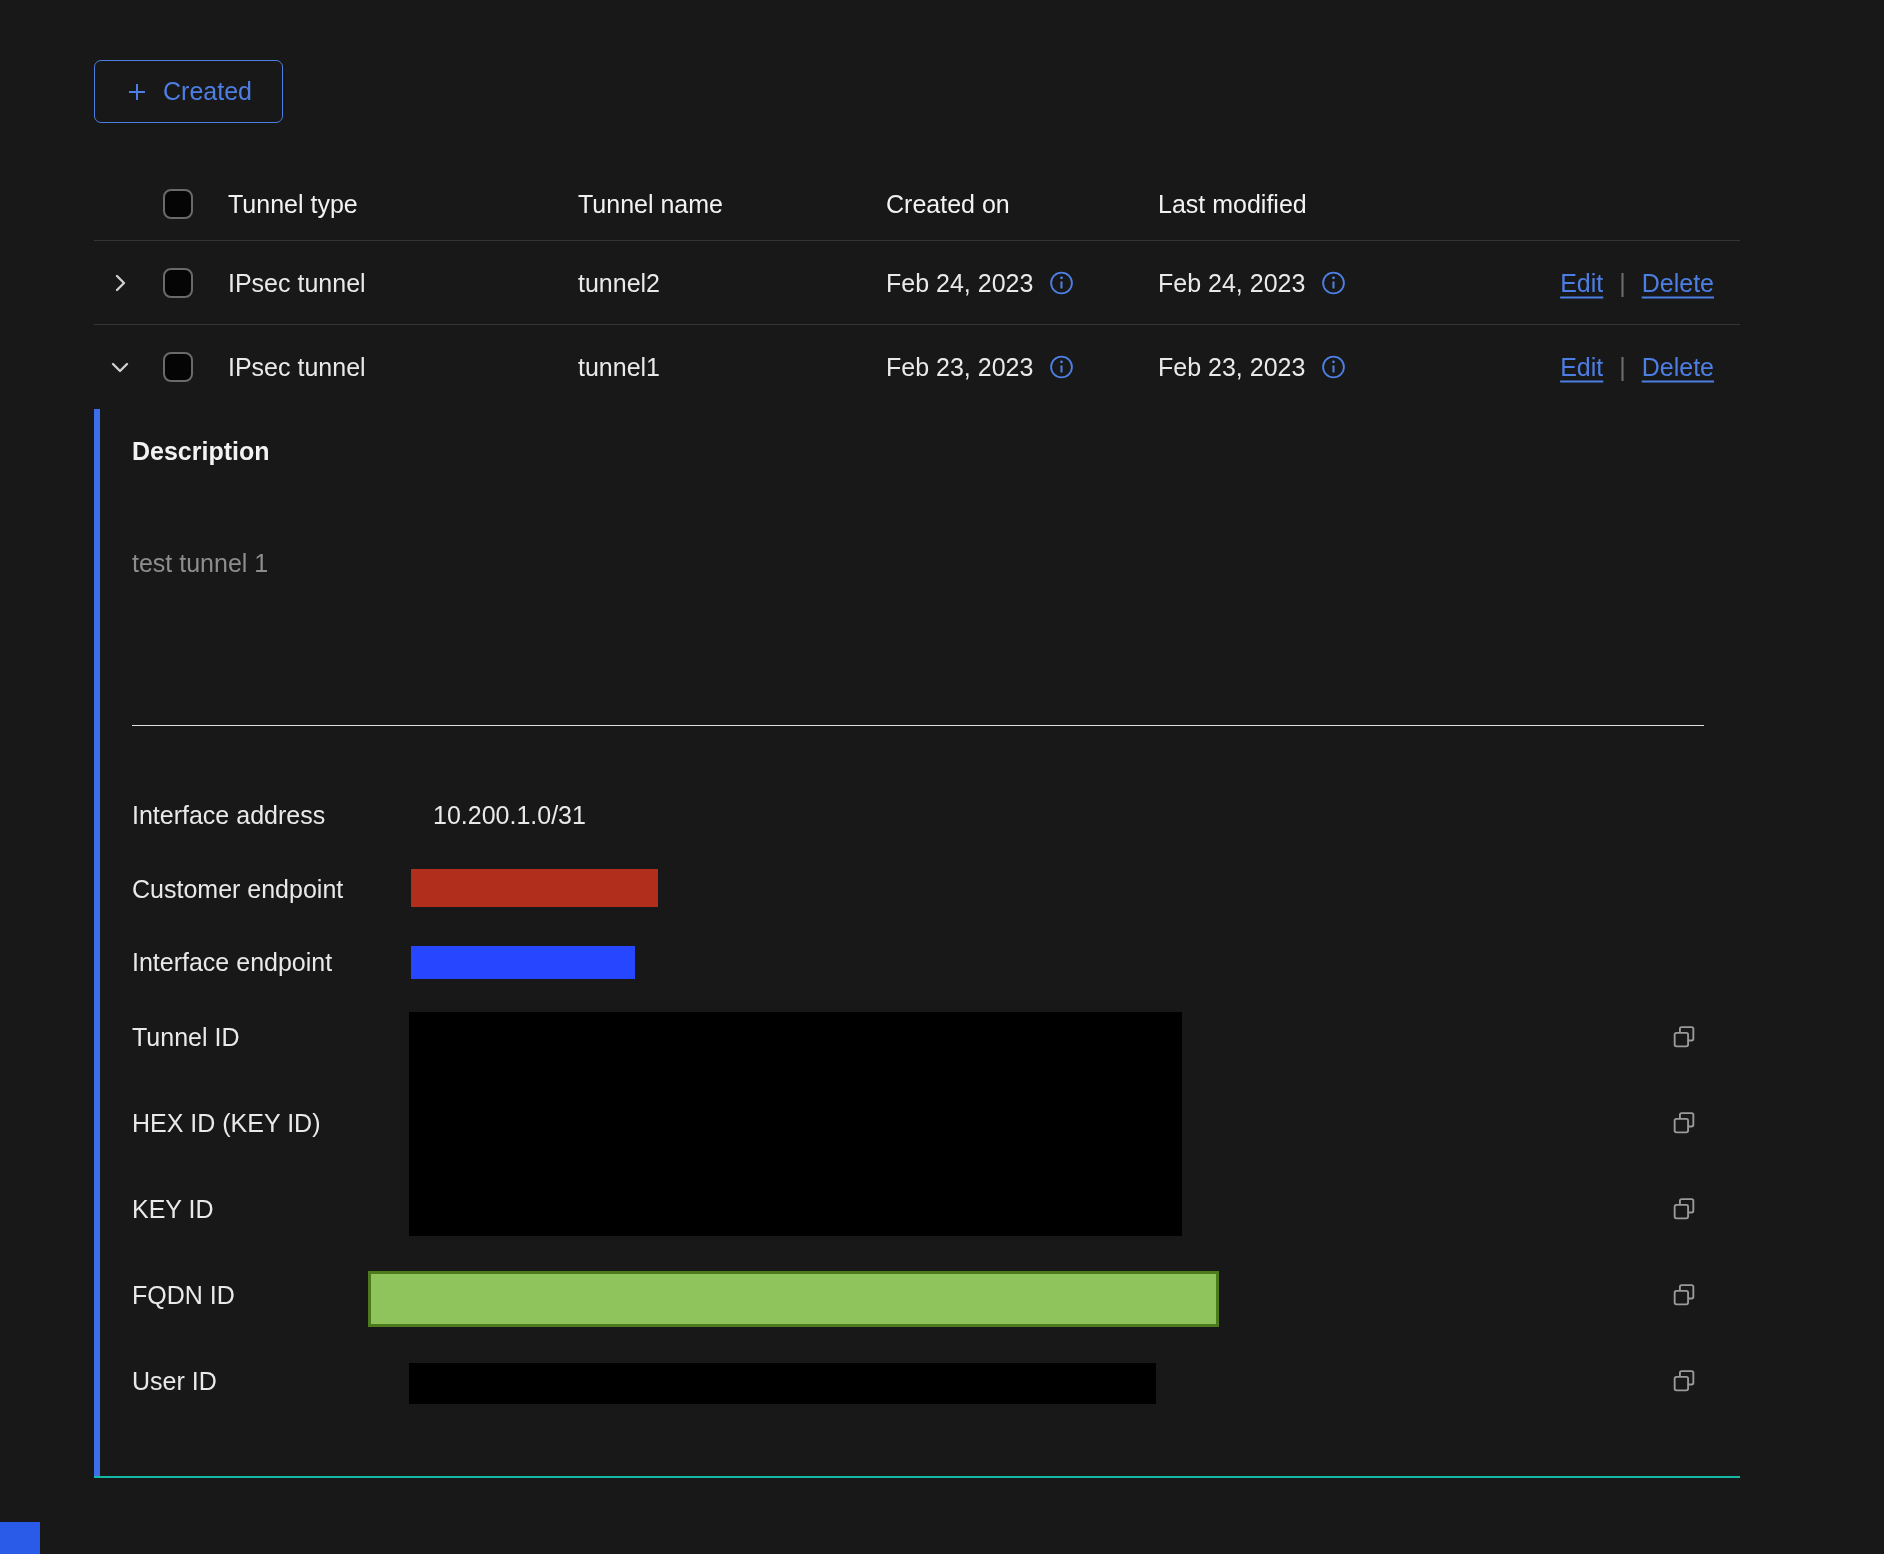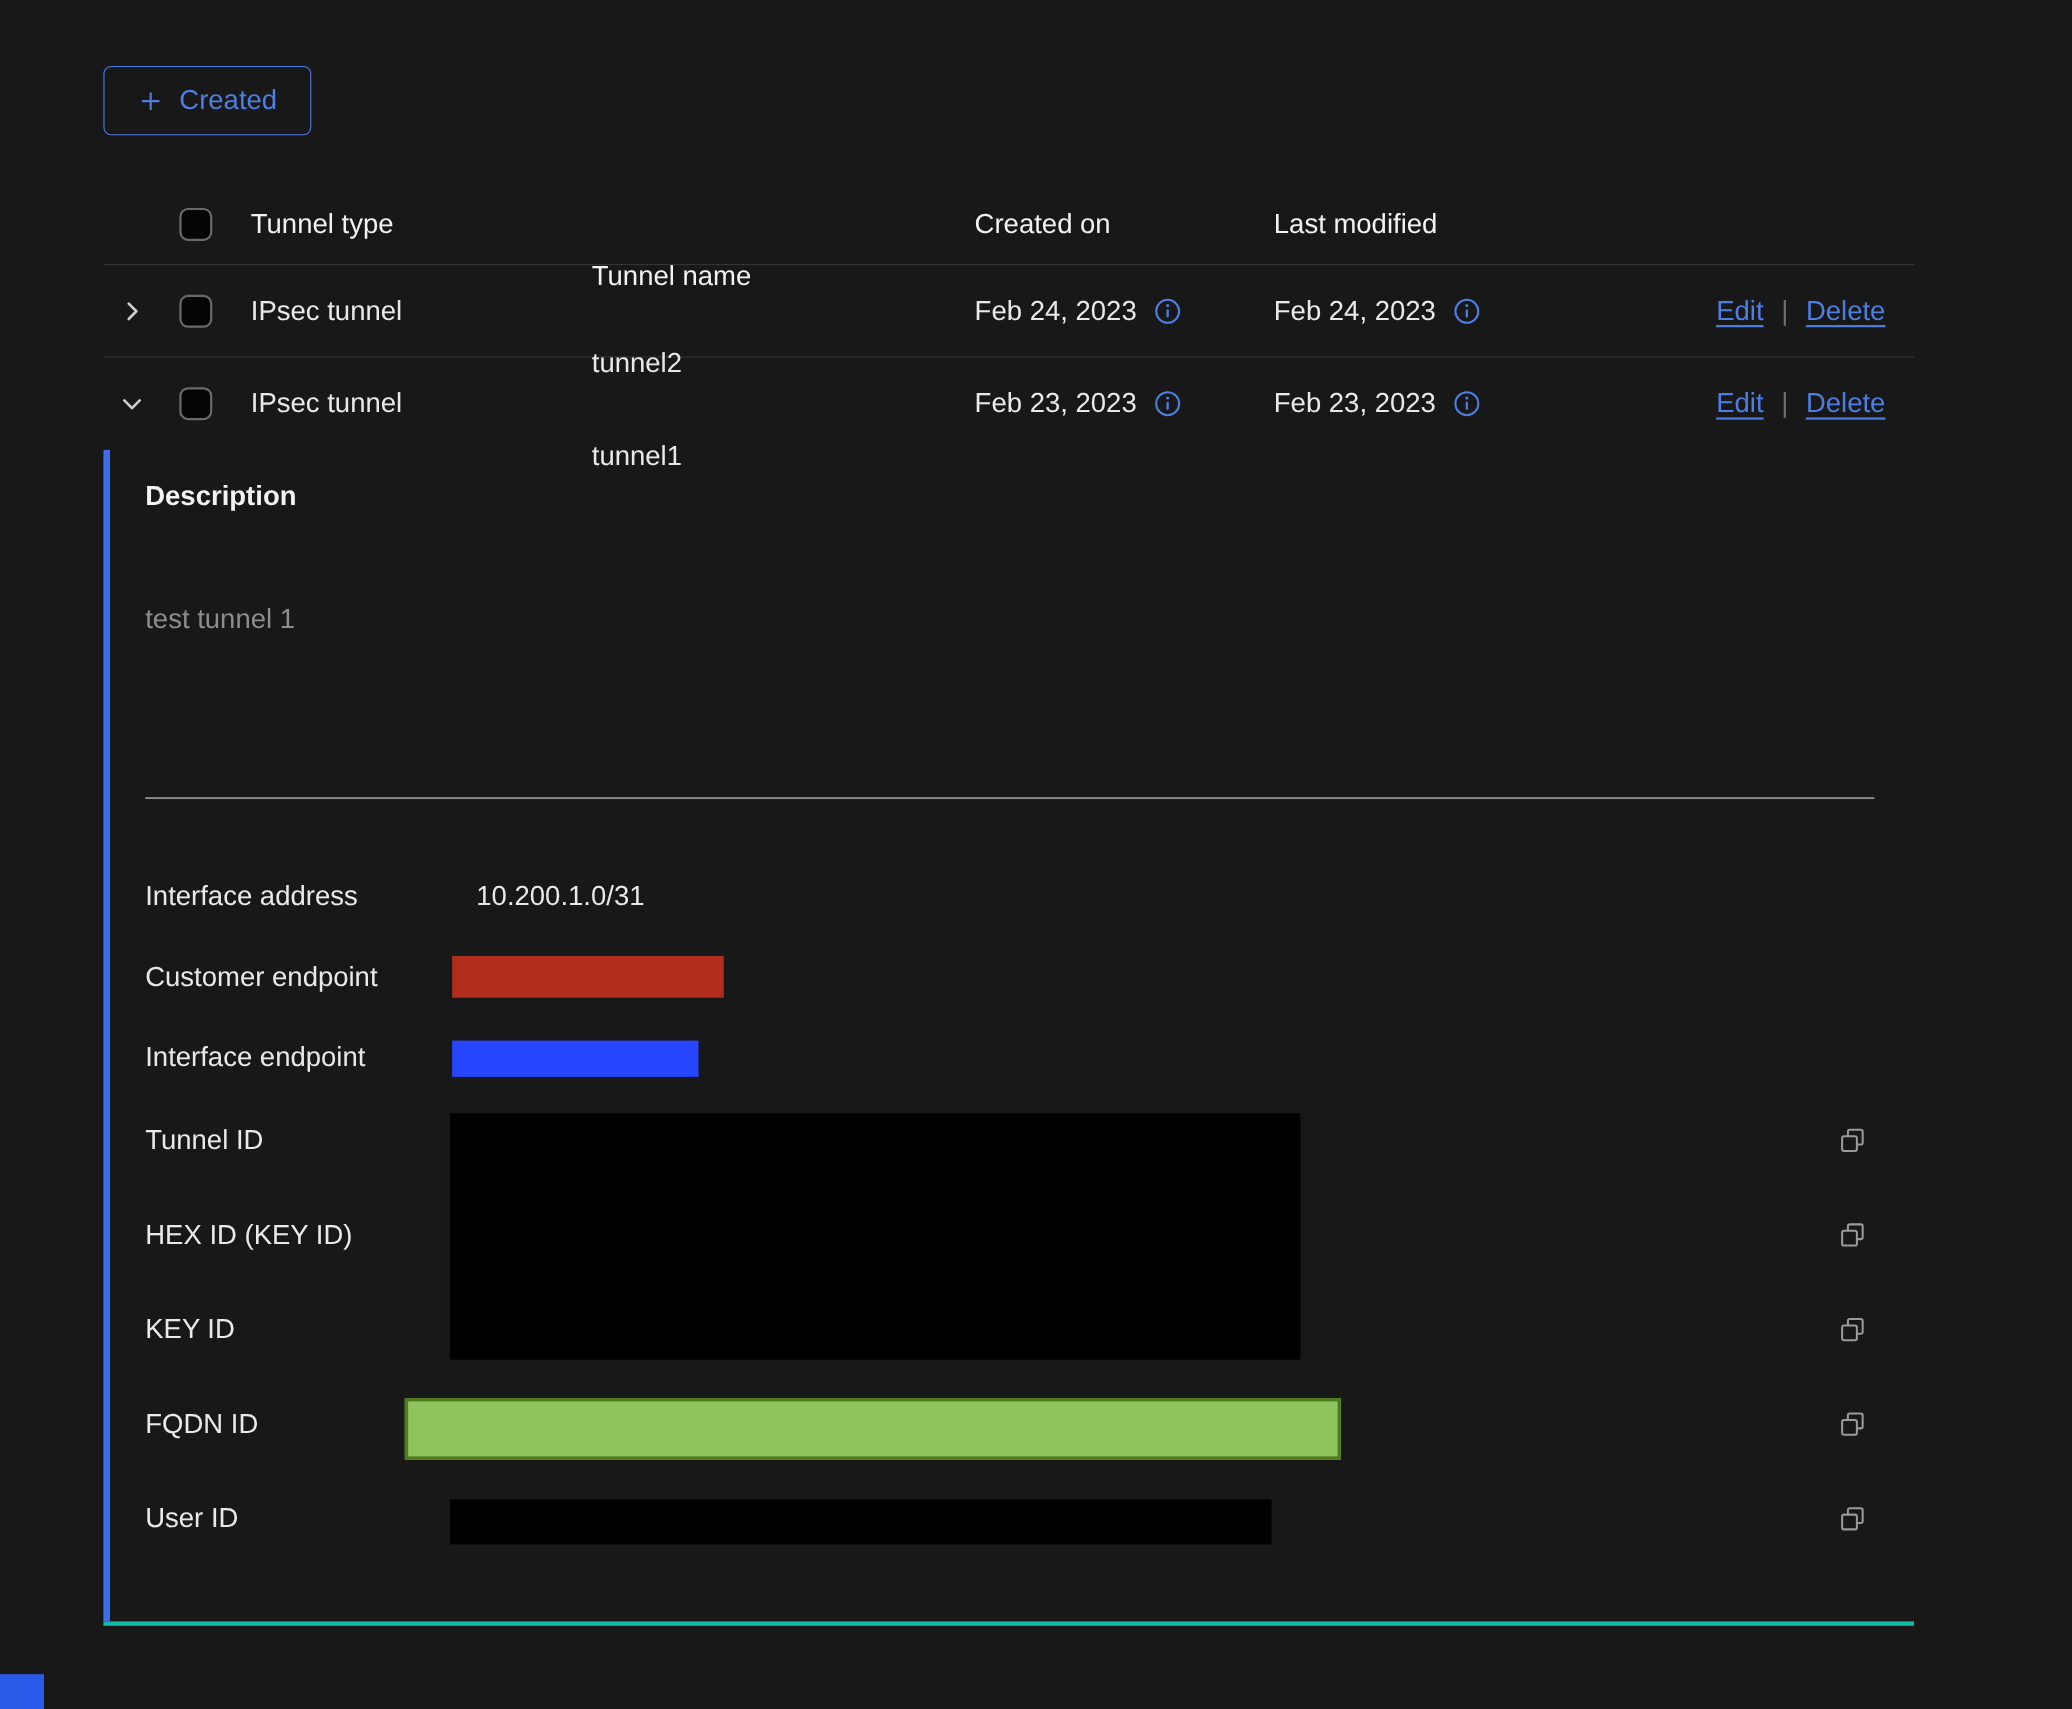--- a/index.html
+++ b/index.html
@@ -26,39 +26,39 @@
 
   
   .table { position: absolute; left: 94px; top: 168px; width: 1646px; }
   .trow { position: relative; height: 84px; border-bottom: 1px solid #343434; }
   .trow.thead { height: 73px; }
   .trow.expanded { border-bottom: none; }
   .cell { position: absolute; top: 50%; transform: translateY(-50%); font-size: 25px; display: flex; align-items: center; }
   .c-chev { left: 8px; }
   .c-cb { left: 69px; }
   .c-type { left: 134px; }
-  .c-name { left: 444px; margin-top: 48px; }
+  .c-name { left: 484px; }
   .c-created { left: 792px; gap: 16px; }
   .c-modified { left: 1064px; gap: 16px; }
   .c-actions { right: 26px; gap: 16px; }
   .th { font-weight: normal; color: #f2f2f2; text-align: center; }
   .cell-text { color: #e9e9e9; }
 
   .checkbox {
     width: 30px; height: 30px;
     border: 2px solid #6a6a6a; border-radius: 8px;
     background: #050505; cursor: pointer;
   }
   .chev-btn { background: none; border: none; padding: 6px; cursor: pointer; display: flex; align-items: center; }
   .icon-btn { background: none; border: none; padding: 0; cursor: pointer; display: flex; align-items: center; }
   .link { color: #4d7ee3; text-decoration: underline; text-underline-offset: 5px; cursor: pointer; }
   .sep { color: #6e6e6e; }
 
   
-  .panel { position: absolute; left: 94px; top: 409px; width: 1646px; height: 1069px; border-bottom: 4px solid #14b8a6; }
+  .panel { position: absolute; left: 94px; top: 409px; width: 1646px; height: 1069px; border-bottom: 2px solid #14b8a6; }
   .accent-bar { position: absolute; left: 0; top: 0; width: 6px; height: 100%; background: #3d6de8; }
   .p-abs { position: absolute; }
   .desc-label { left: 38px; top: 28px; font-weight: bold; font-size: 25px; color: #f2f2f2; }
   .desc-value { left: 38px; top: 113px; font-size: 25px; color: #8d8d8d; margin-top: 27px; }
   .vhc-btn {
     left: 38px; top: 188px; width: 316px; height: 63px;
     border: 1px solid #4d7ee3; border-radius: 7px;
     background: transparent; color: #4d7ee3;
     font-size: 24px; font-family: inherit; cursor: pointer;
   }

